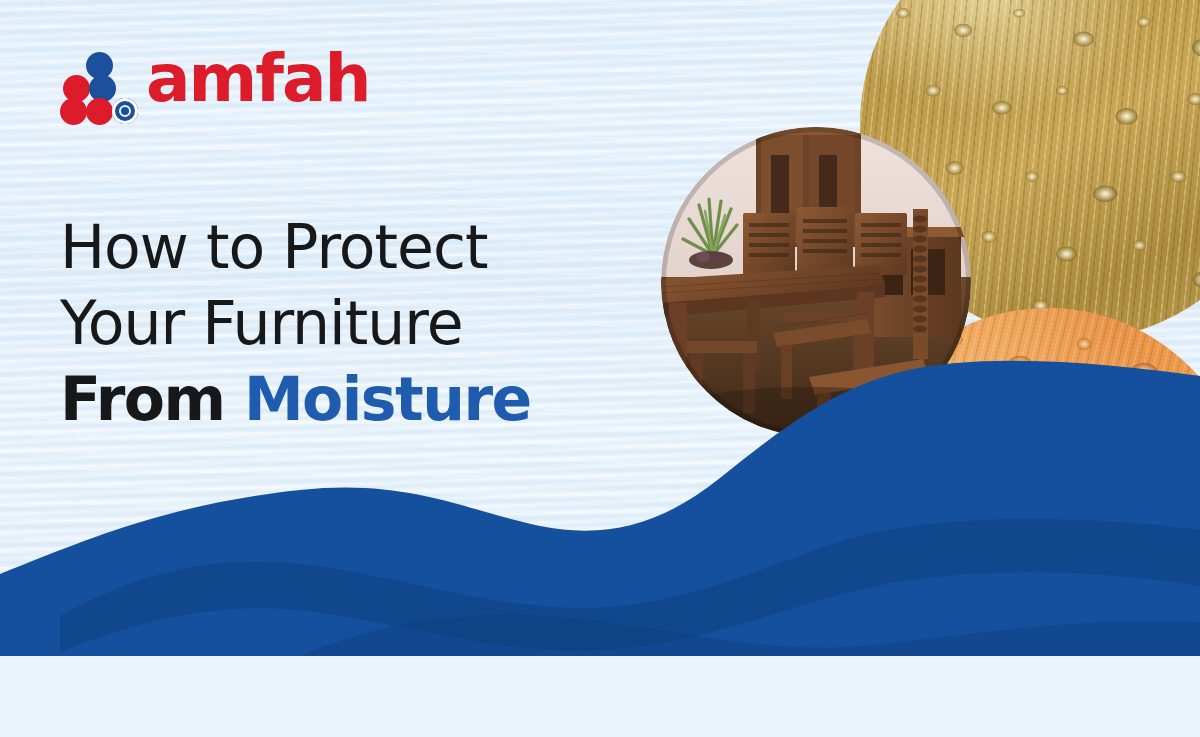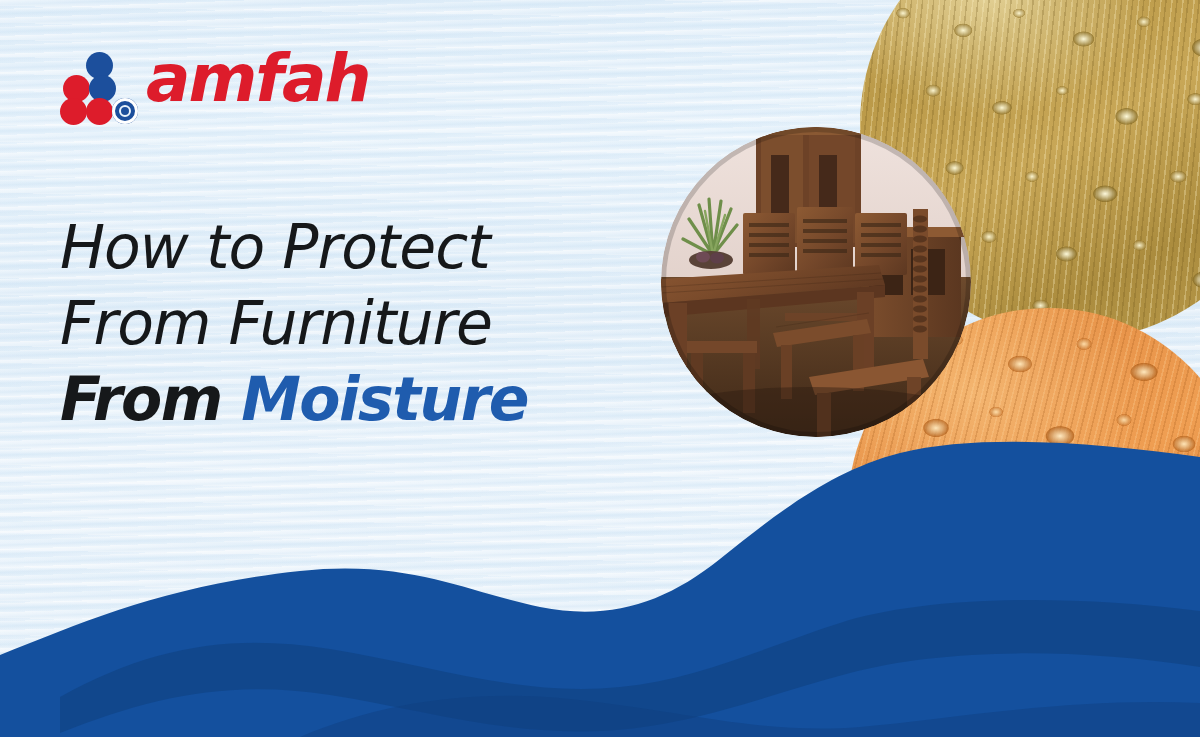--- a/index.html
+++ b/index.html
@@ -6,25 +6,24 @@
   html,body { width:1200px; height:737px; overflow:hidden; }
   body {
     font-family:"Liberation Sans", sans-serif;
     background:#e9f3fb;
     position:relative;
   }
 
   
   #banner {
     position:absolute; inset:0;
-    width:1200px; height:737px;
+    width:1200px; height:656px;
     overflow:hidden;
     background:
       linear-gradient(180deg,#e4f0fa 0%,#eaf4fc 18%,#e3eff9 42%,#edf5fc 65%,#e6f1fa 100%);
-    font-style: italic;
   }
   
   #bg-texture {
     position:absolute; inset:0;
     background-image:repeating-linear-gradient(
         178deg,
         rgba(255,255,255,0.55) 0px,
         rgba(255,255,255,0.0) 3px,
         rgba(198,222,241,0.35) 5px,
         rgba(255,255,255,0.0) 9px);
@@ -354,17 +353,17 @@
       <span class="dot blue" id="dot-mid-right"></span>
       <span class="dot red" id="dot-bot-left"></span>
       <span class="dot red" id="dot-bot-mid"></span>
       <span id="dot-ring"></span>
     </div>
     <div id="logo-wordmark">amfah</div>
   </div>
 
   <div id="headline">
     <span class="hl-line">How to Protect</span>
-    <span class="hl-line">From Furniture</span>
+    <span class="hl-line">Your Furniture</span>
     <span class="hl-line bold"><span>From </span><span class="hl-accent">Moisture</span></span>
   </div>
 
 </div>
 
 </body></html>

